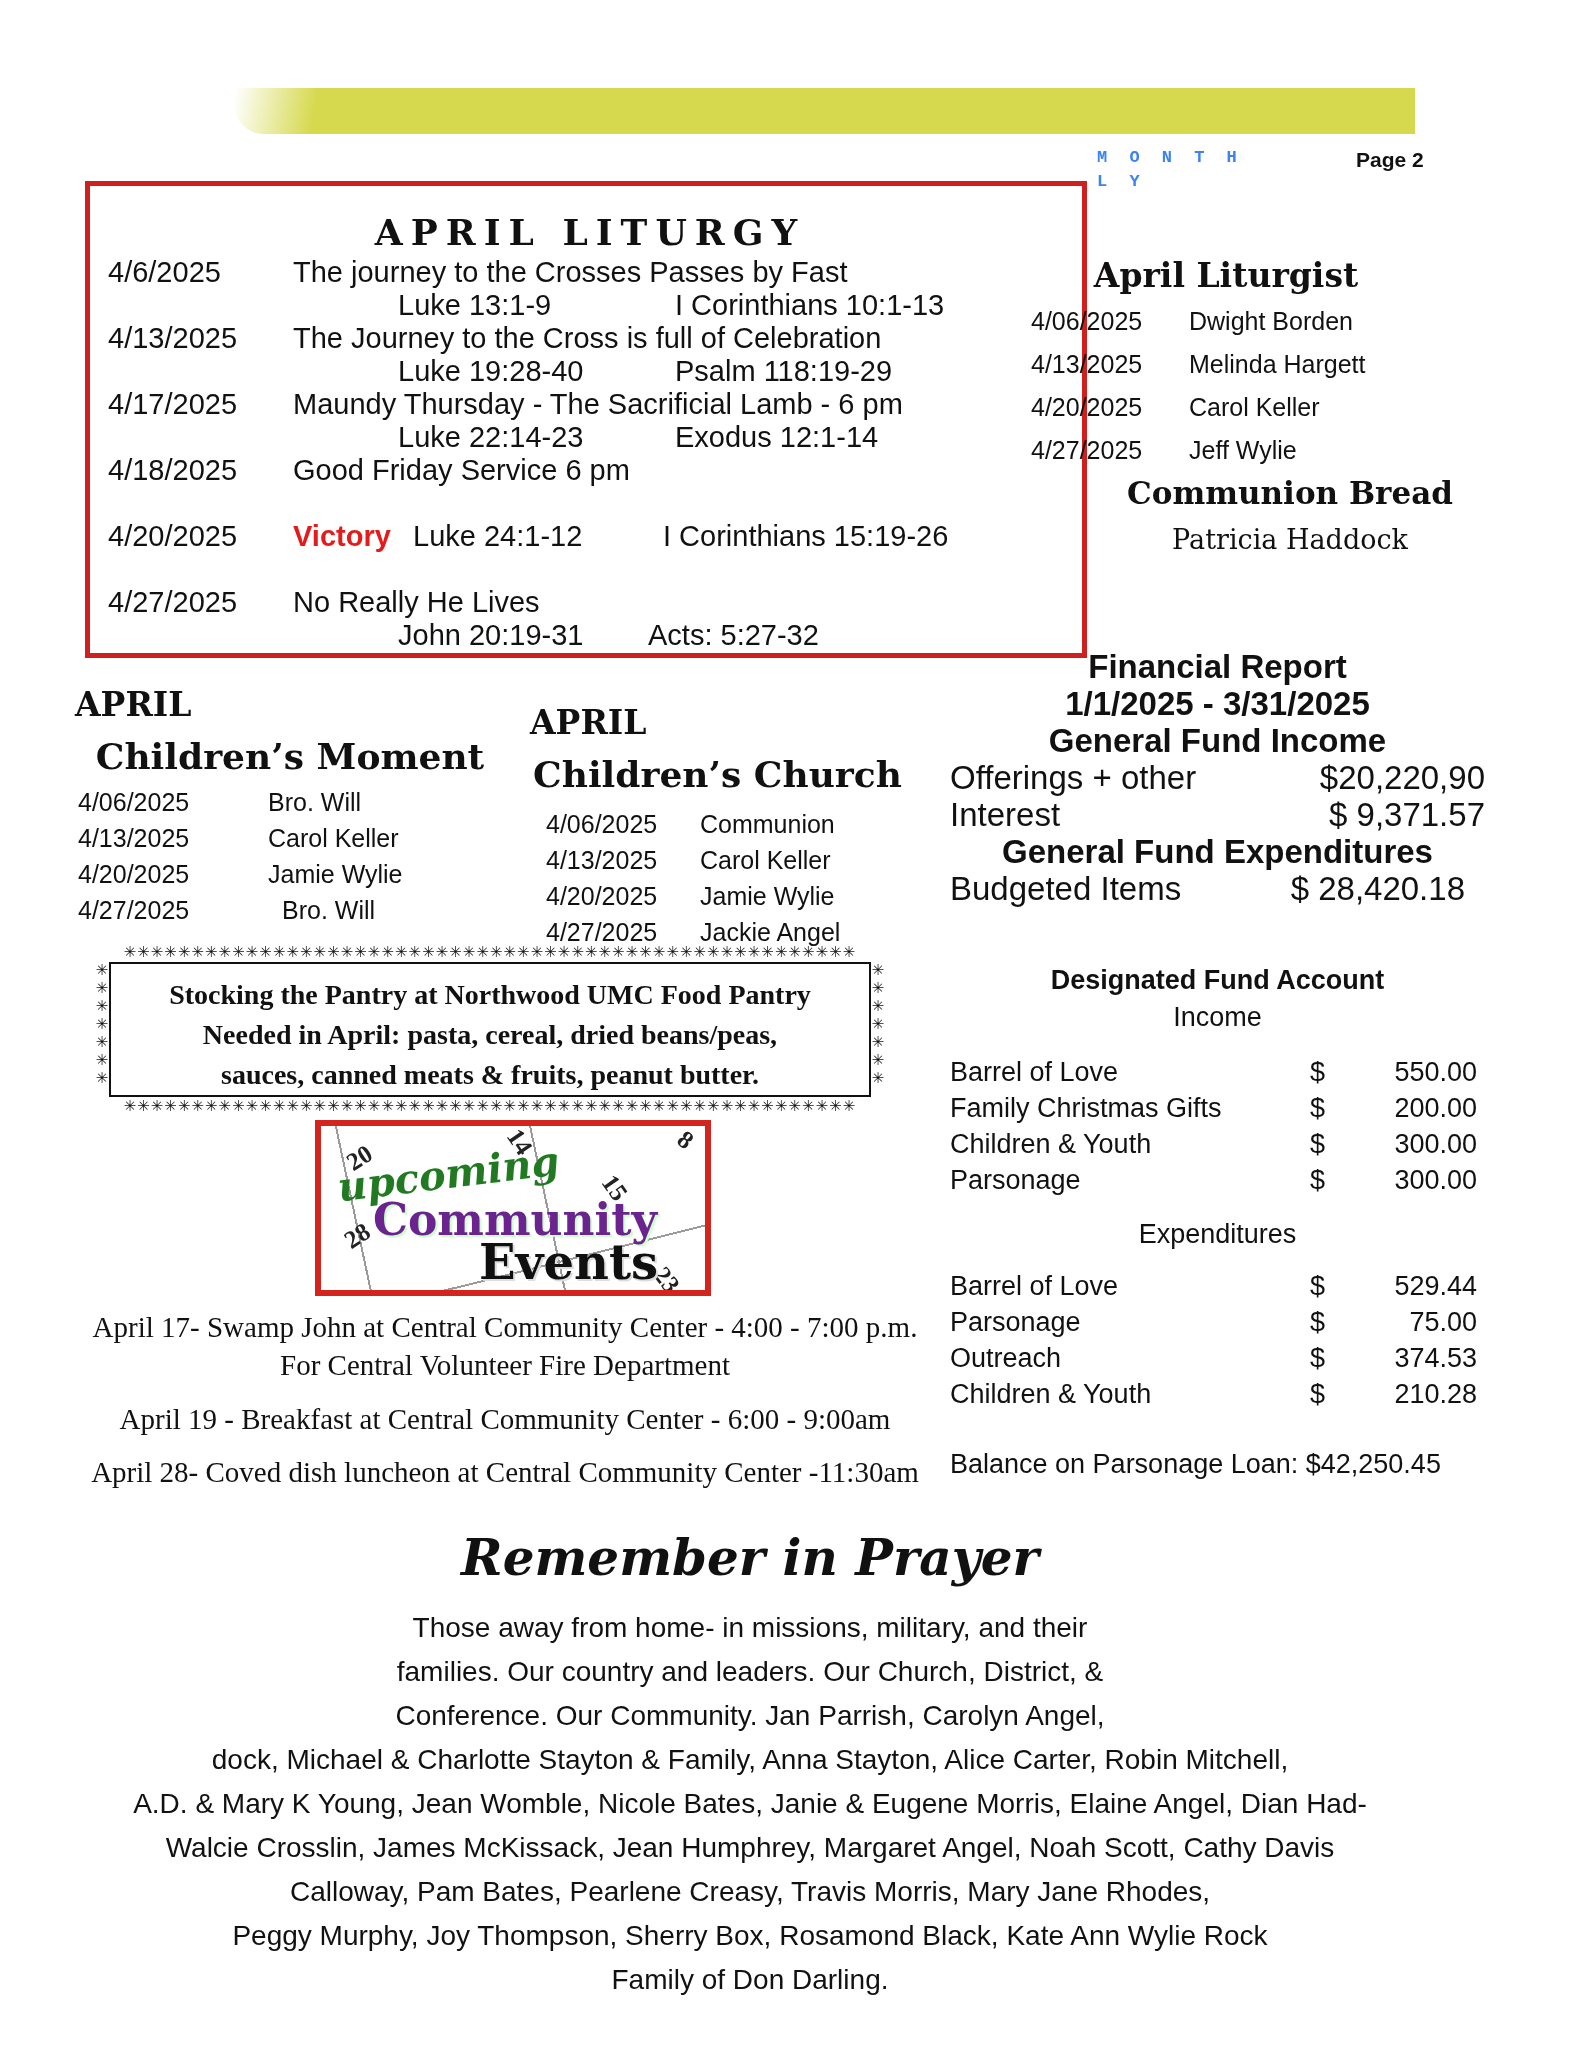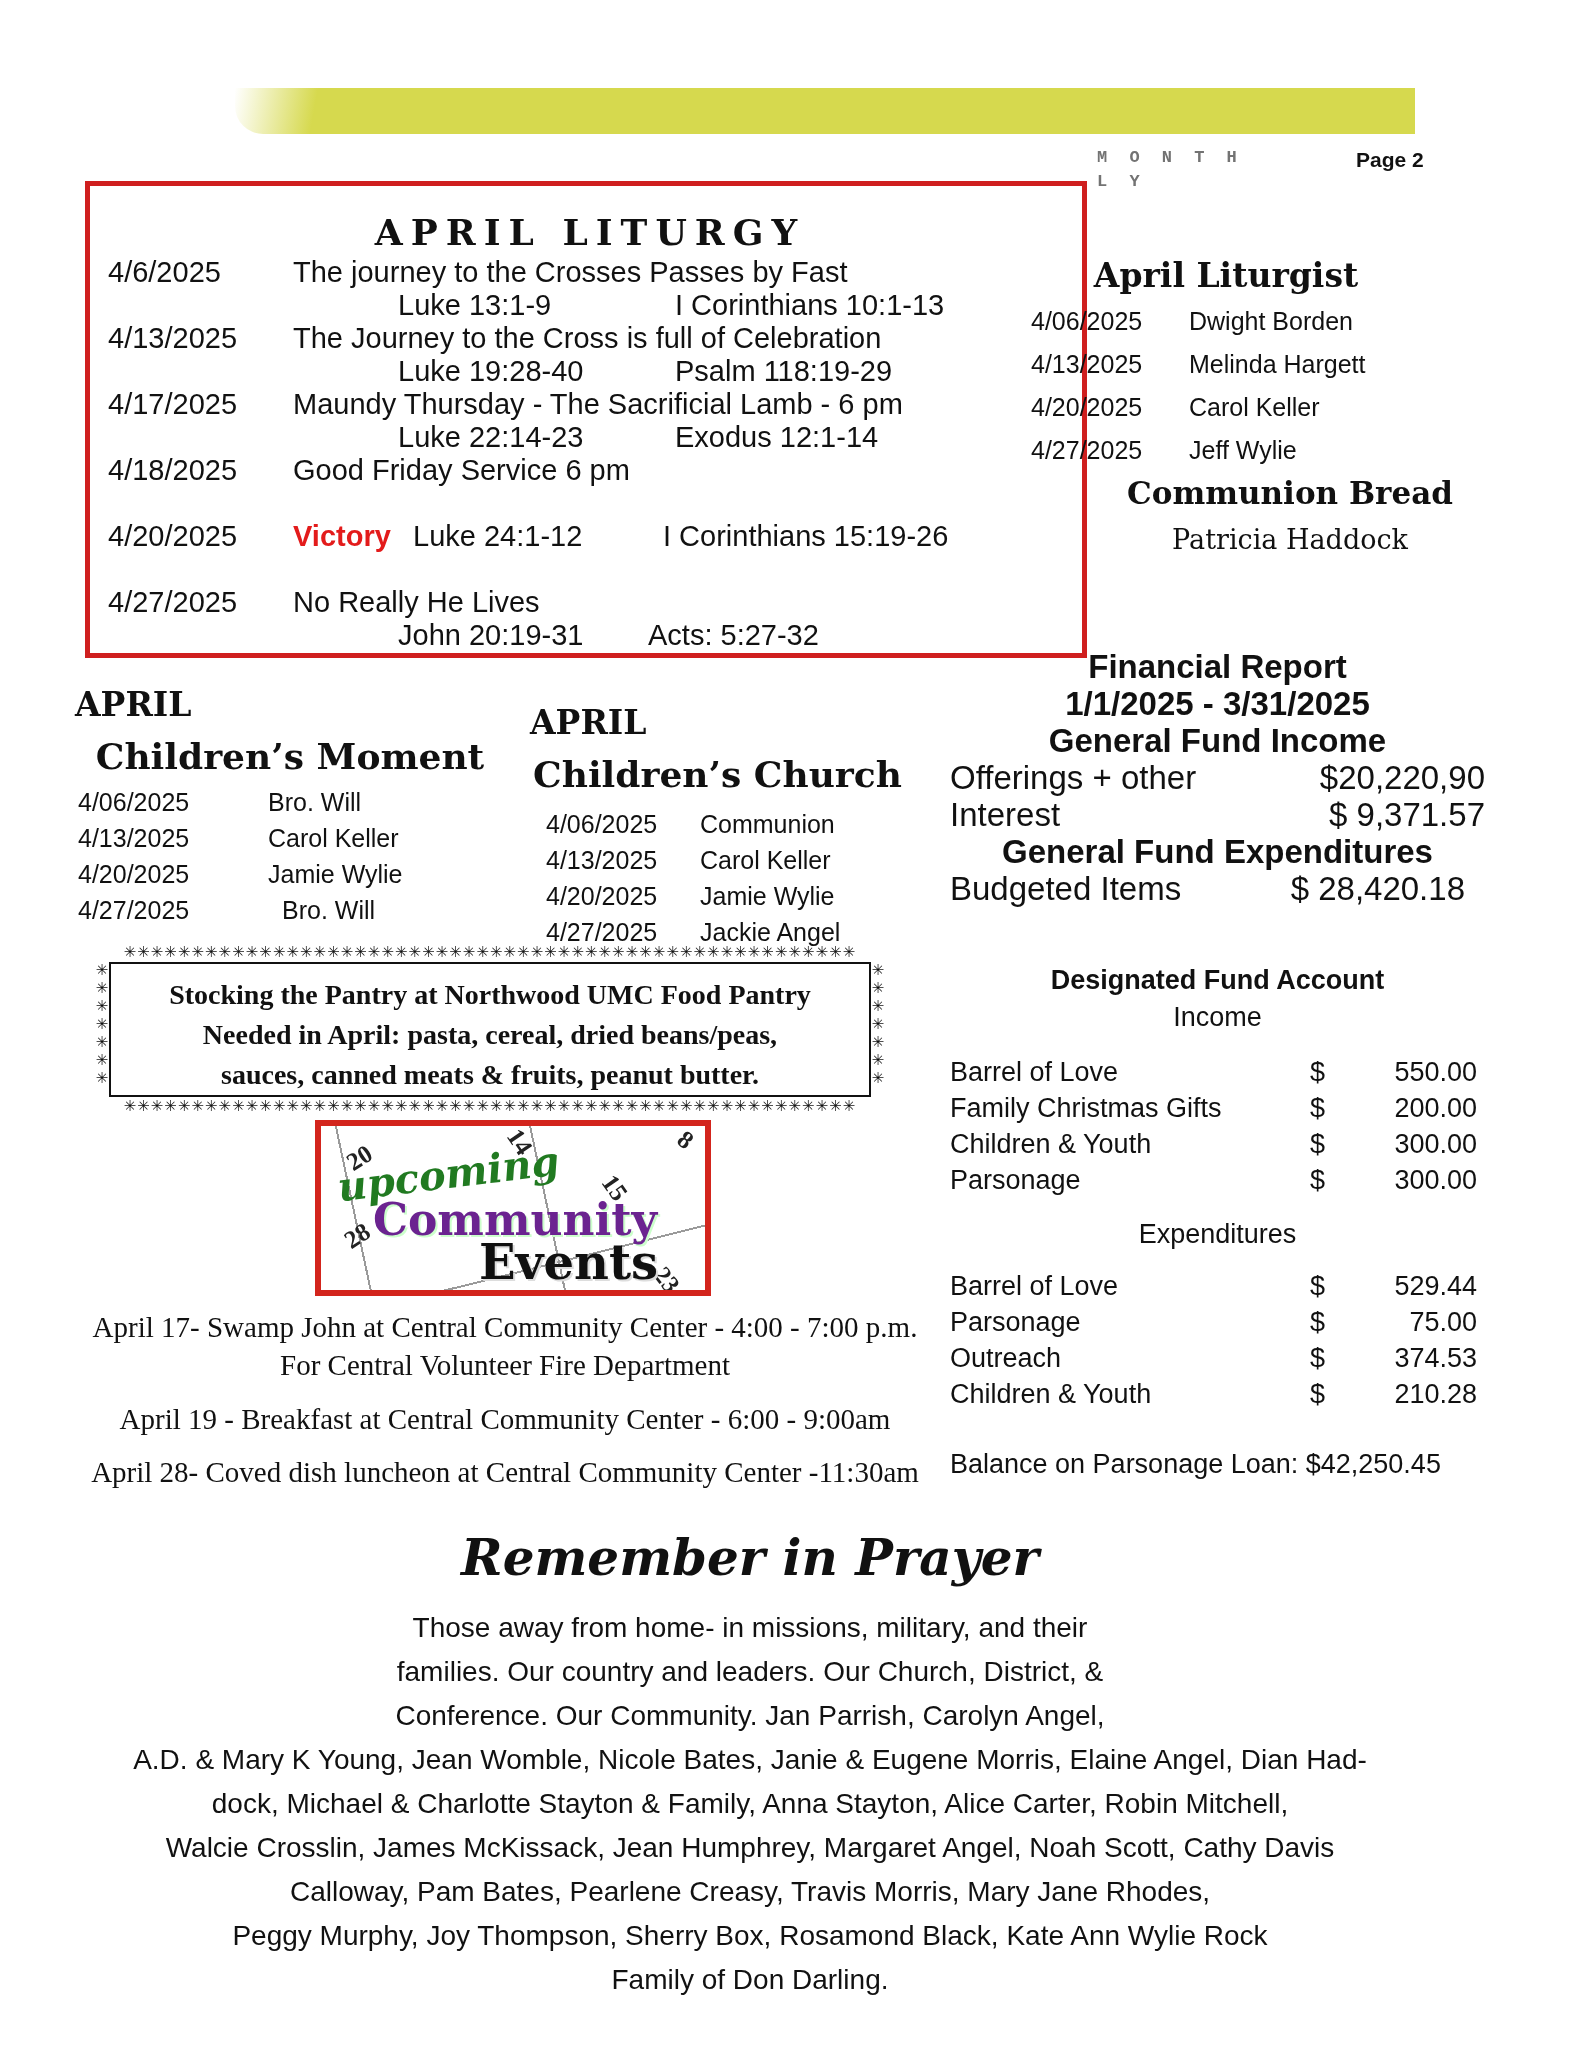--- a/index.html
+++ b/index.html
@@ -5,21 +5,21 @@
   html,body{margin:0;padding:0;background:#fff;}
   .page{position:relative;width:1583px;height:2048px;background:#ffffff;overflow:hidden;
         font-family:"Liberation Sans",sans-serif;color:#111;}
 
   
   .top-bar{position:absolute;left:235px;top:88px;width:1180px;height:46px;
            background:linear-gradient(100deg,rgba(214,217,78,0) 0%,#d6d94e 7%,#d6d94e 100%);
            border-radius:0 0 0 28px;}
 
   .monthly{position:absolute;left:1097px;top:146px;font-family:"Liberation Mono",monospace;
-           font-weight:700;font-size:17px;letter-spacing:6px;line-height:24px;color:#737373;}
+           font-weight:700;font-size:17px;letter-spacing:6px;line-height:24px;color:#3b82f6;}
   .page-num{position:absolute;left:1356px;top:148px;font-weight:700;font-size:21px;
             font-family:"Liberation Sans",sans-serif;}
 
   
   .liturgy-box{position:absolute;left:85px;top:181px;width:1002px;height:477px;
                border:5px solid #cf1f1f;box-sizing:border-box;padding:26px 10px 0 18px;
                font-size:29px;line-height:33px;}
   .lit-title{text-align:center;font-family:"DejaVu Serif",serif;font-weight:700;
              font-size:36px;letter-spacing:8px;line-height:40px;margin-bottom:4px;}
   .lit-row{display:flex;}
@@ -354,21 +354,21 @@
     <div class="ev2">For Central Volunteer Fire Department</div>
     <div class="ev3">April 19 - Breakfast at Central Community Center - 6:00 - 9:00am</div>
     <div class="ev4">April 28- Coved dish luncheon at Central Community Center -11:30am</div>
   </div>
 
   <div class="prayer-title">Remember in Prayer</div>
   <div class="prayer">
     <div>Those away from home- in missions, military, and their</div>
     <div>families. Our country and leaders. Our Church, District, &amp;</div>
     <div>Conference. Our Community. Jan Parrish, Carolyn Angel,</div>
+    <div>dock,  Michael &amp; Charlotte Stayton &amp; Family, Anna Stayton, Alice Carter, Robin Mitchell,</div>
     <div>A.D. &amp; Mary K Young, Jean Womble, Nicole Bates, Janie &amp; Eugene Morris, Elaine Angel, Dian Had-</div>
-    <div>dock,  Michael &amp; Charlotte Stayton &amp; Family, Anna Stayton, Alice Carter, Robin Mitchell,</div>
     <div>Walcie Crosslin, James McKissack,  Jean Humphrey, Margaret Angel, Noah Scott, Cathy Davis</div>
     <div>Calloway, Pam Bates, Pearlene Creasy, Travis Morris, Mary Jane Rhodes,</div>
     <div>Peggy Murphy, Joy Thompson, Sherry Box, Rosamond Black, Kate Ann Wylie Rock</div>
     <div>Family of Don Darling.</div>
   </div>
 
 </div>
 
 </body></html>

